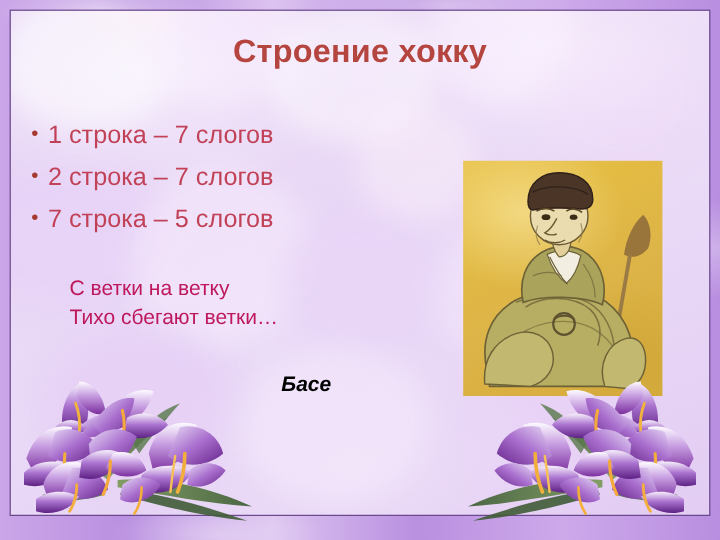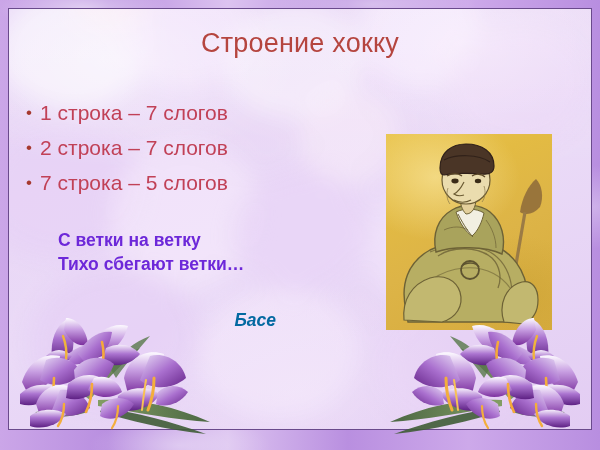--- a/index.html
+++ b/index.html
@@ -87,21 +87,21 @@
     z-index: 4;
   }
 
   .title {
     position: absolute;
     top: 28px;
     left: 0;
     width: 100%;
     text-align: center;
     font-size: 27px;
-    font-weight: 400;
+    font-weight: 700;
     color: #b5453f;
     letter-spacing: .2px;
     white-space: nowrap;
   }
 
   .bullets {
     position: absolute;
     left: 26px;
     top: 101px;
     margin: 0;
@@ -128,36 +128,36 @@
     white-space: nowrap;
   }
 
   .haiku {
     position: absolute;
     left: 58px;
     top: 228px;
   }
   .haiku-line {
     font-size: 17.5px;
-    font-weight: bold;
-    color: #6d28d9;
+    font-weight: normal;
+    color: #be185d;
     line-height: 24px;
     white-space: nowrap;
   }
 
   .attribution {
     position: absolute;
     left: 58px;
     top: 310px;
     width: 218px;
     text-align: right;
     font-size: 17.5px;
     font-weight: bold;
     font-style: italic;
-    color: #0369a1;
+    color: #000000;
   }
 
   
   .portrait {
     position: absolute;
     left: 386px;
     top: 134px;
     width: 166px;
     height: 196px;
     overflow: hidden;

